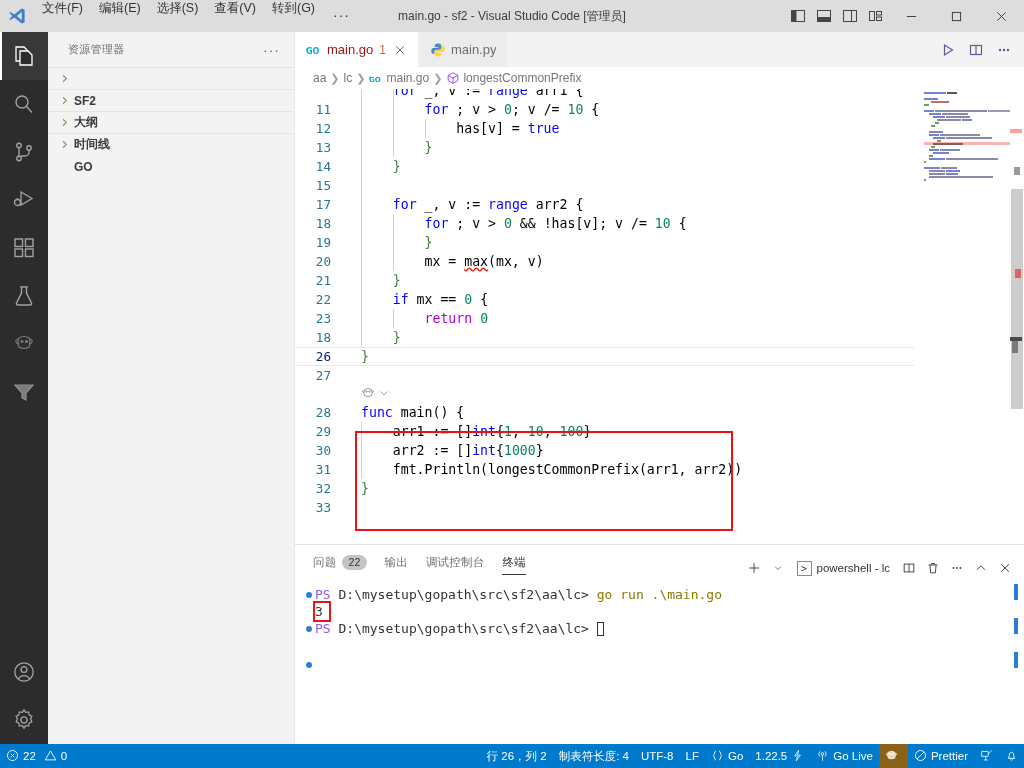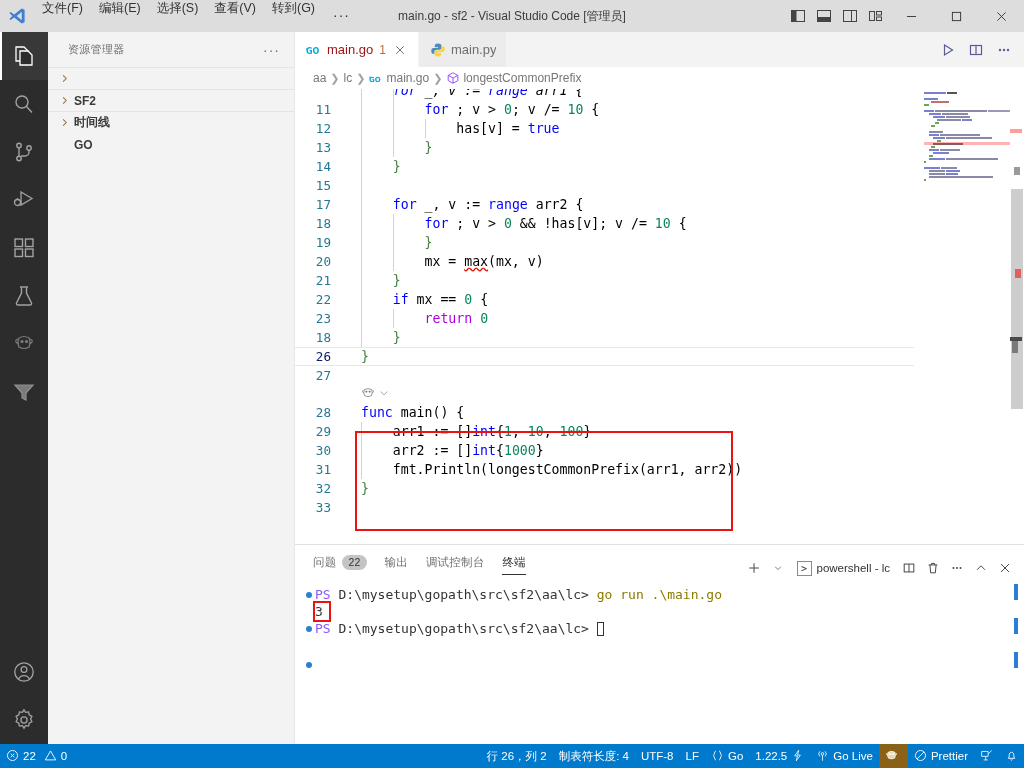--- a/index.html
+++ b/index.html
@@ -361,20 +361,28 @@
         <span>资源管理器</span>
         <span class="more">···</span>
       </div>
       <div class="tree-row">
         <span class="chev">
             <svg viewBox="0 0 16 16" fill="none" stroke="currentColor" stroke-width="1.5">
               <path d="M6 3.5 L10.5 8 L6 12.5"></path>
             </svg>
           </span>
         <span class="tree-label">SF2</span>
+      </div>
+      <div class="tree-row">
+        <span class="chev">
+            <svg viewBox="0 0 16 16" fill="none" stroke="currentColor" stroke-width="1.5">
+              <path d="M6 3.5 L10.5 8 L6 12.5"></path>
+            </svg>
+          </span>
+        <span class="tree-label">大纲</span>
       </div>
       <div class="tree-row">
         <span class="chev">
             <svg viewBox="0 0 16 16" fill="none" stroke="currentColor" stroke-width="1.5">
               <path d="M6 3.5 L10.5 8 L6 12.5"></path>
             </svg>
           </span>
         <span class="tree-label">时间线</span>
       </div>
       <div class="tree-row">
@@ -460,21 +468,21 @@
         </span>
         <span class="bc-item">longestCommonPrefix</span>
       </div>
 
       <div class="editor-area">
         <div class="code-scroll">
           <div class="code-lines" style="padding-top:0px;">
 
             <div class="cline" style="height:11px; line-height:0px; overflow:hidden;">
               <span class="ln"></span>
-              <span class="ctext" style="line-height:19px; margin-top:-8px;font-style:italic;"><span class="indent-guide" style="left:8px;"></span><span class="indent-guide" style="left:40px;"></span>    <span class="kw">for</span> _, v := <span class="kw">range</span> arr1 {</span>
+              <span class="ctext" style="line-height:19px; margin-top:-8px;"><span class="indent-guide" style="left:8px;"></span><span class="indent-guide" style="left:40px;"></span>    <span class="kw">for</span> _, v := <span class="kw">range</span> arr1 {</span>
             </div>
 
             <div class="cline">
               <span class="ln">11</span>
               <span class="ctext"><span class="indent-guide" style="left:8px;"></span><span class="indent-guide" style="left:40px;"></span>        <span class="kw">for</span> ; v &gt; <span class="num">0</span>; v /= <span class="num">10</span> {</span>
             </div>
             <div class="cline">
               <span class="ln">12</span>
               <span class="ctext"><span class="indent-guide" style="left:8px;"></span><span class="indent-guide" style="left:40px;"></span><span class="indent-guide" style="left:72px;"></span>            has[v] = <span class="kw">true</span></span>
             </div>

